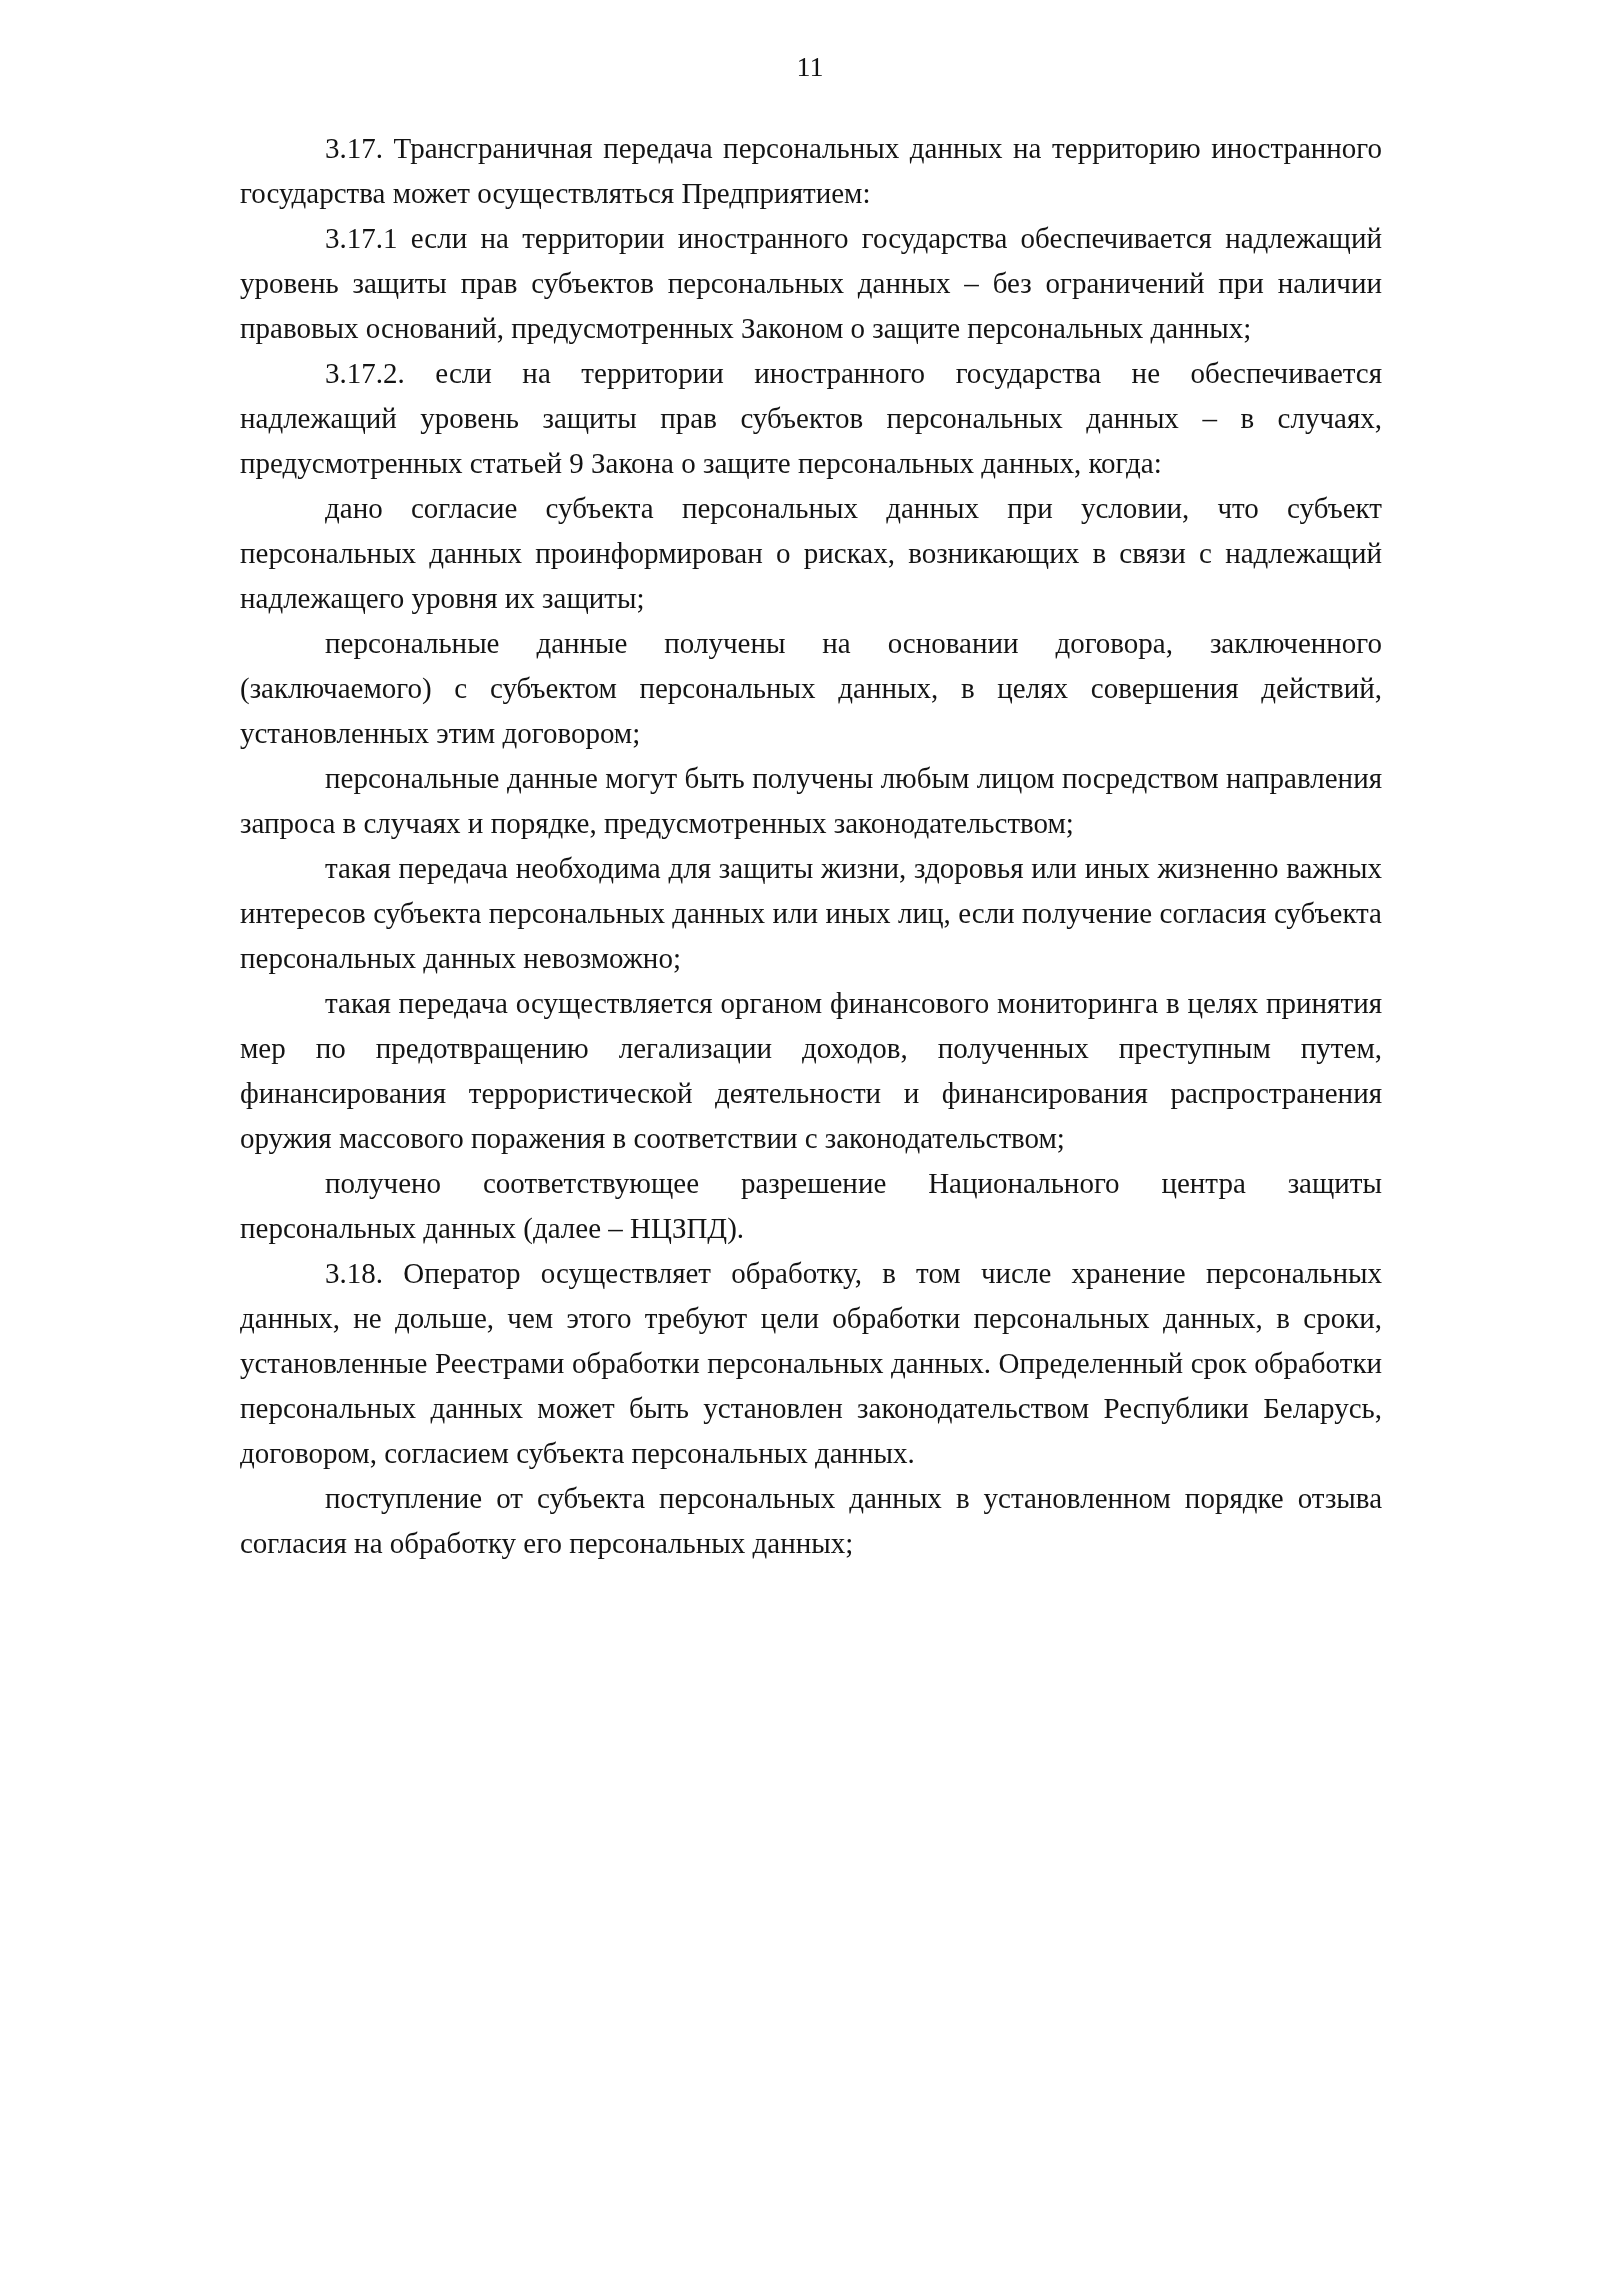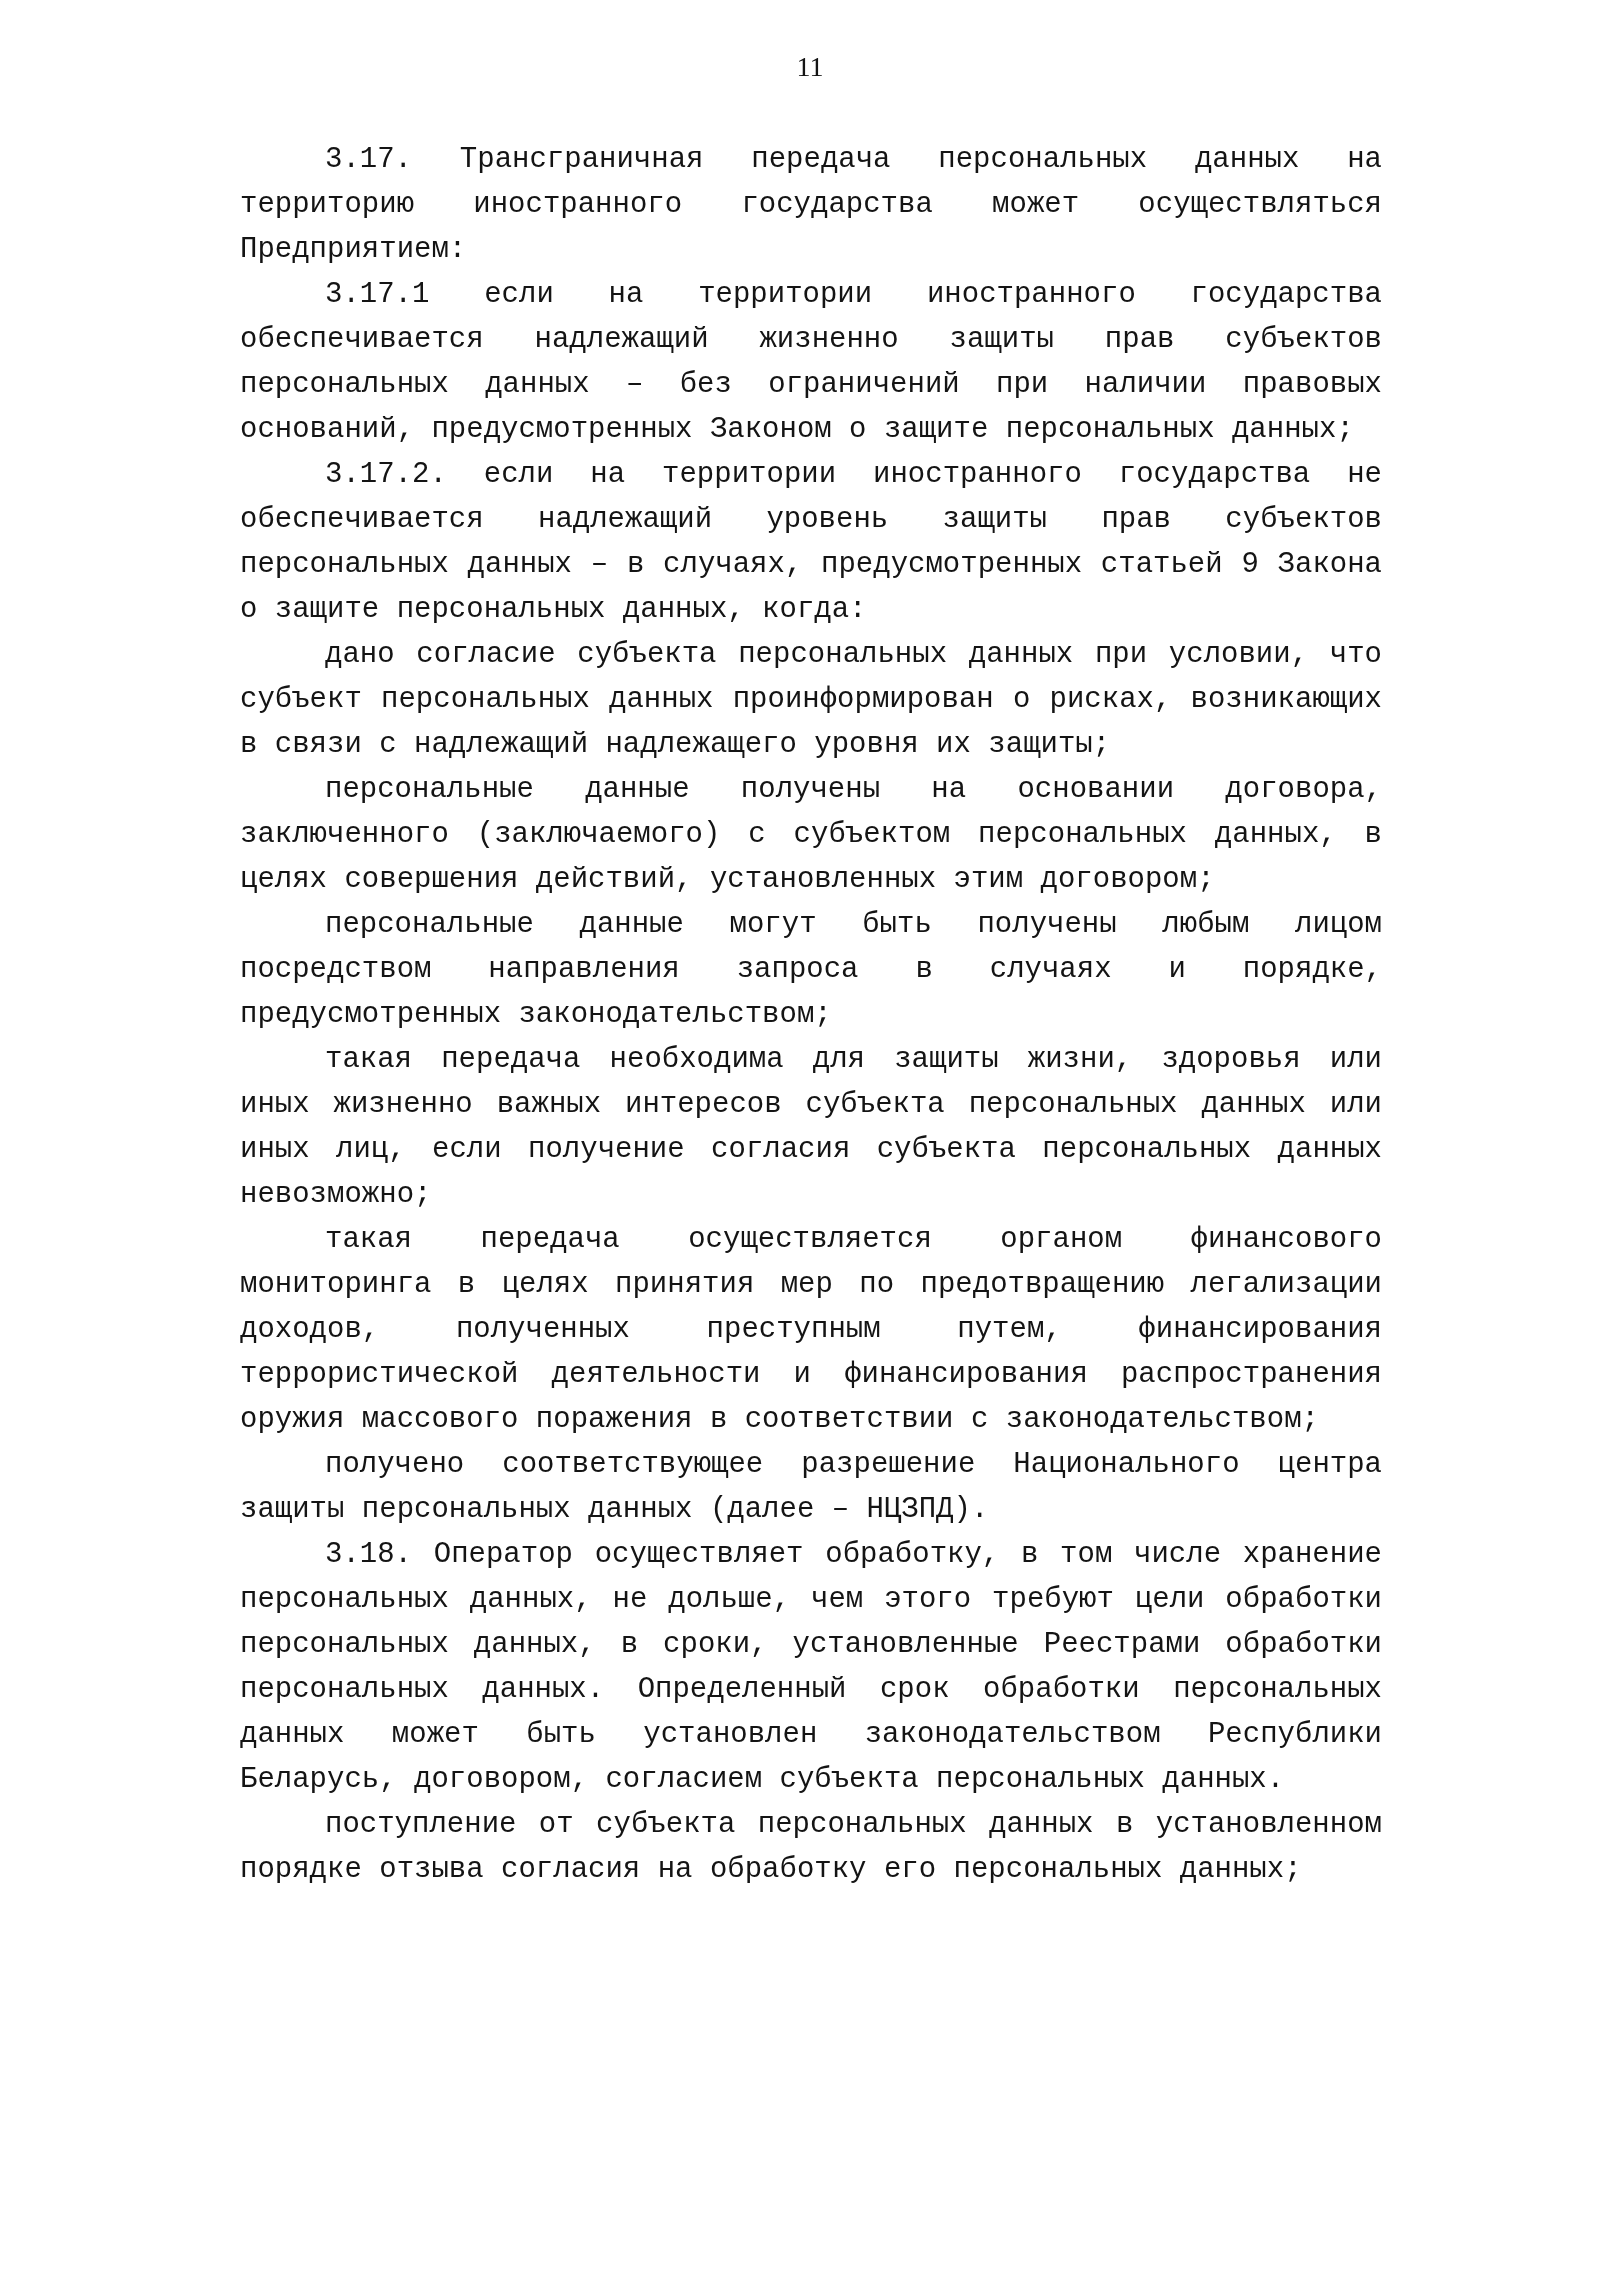--- a/index.html
+++ b/index.html
@@ -22,24 +22,23 @@
     top: 51px;
     left: 0;
     width: 1620px;
     text-align: center;
     font-size: 28px;
     font-family: "Liberation Serif", "DejaVu Serif", serif;
     color: #141414;
   }
   .body-block {
     position: absolute;
-    top: 137px;
+    top: 126px;
     left: 240px;
     width: 1142px;
-    font-family: Liberation Mono, monospace;
   }
   p.para {
     margin: 0;
     padding: 0;
     font-size: 29px;
     line-height: 45px;
     text-align: justify;
     text-indent: 85px;
     text-justify: inter-word;
     hyphens: none;
@@ -50,21 +49,21 @@
 </style>
 </head>
 <body>
 
 <div class="page">
 
   <div class="page-number">11</div>
 
   <div class="body-block">
     <p class="para">3.17. Трансграничная передача персональных данных на территорию иностранного государства может осуществляться Предприятием:</p>
-    <p class="para">3.17.1 если на территории иностранного государства обеспечивается надлежащий жизненно защиты прав субъектов персональных данных – без ограничений при наличии правовых оснований, предусмотренных Законом о защите персональных данных;</p>
+    <p class="para">3.17.1 если на территории иностранного государства обеспечивается надлежащий уровень защиты прав субъектов персональных данных – без ограничений при наличии правовых оснований, предусмотренных Законом о защите персональных данных;</p>
     <p class="para">3.17.2. если на территории иностранного государства не обеспечивается надлежащий уровень защиты прав субъектов персональных данных – в случаях, предусмотренных статьей 9 Закона о защите персональных данных, когда:</p>
     <p class="para">дано согласие субъекта персональных данных при условии, что субъект персональных данных проинформирован о рисках, возникающих в связи с надлежащий надлежащего уровня их защиты;</p>
     <p class="para">персональные данные получены на основании договора, заключенного (заключаемого) с субъектом персональных данных, в целях совершения действий, установленных этим договором;</p>
     <p class="para">персональные данные могут быть получены любым лицом посредством направления запроса в случаях и порядке, предусмотренных законодательством;</p>
     <p class="para">такая передача необходима для защиты жизни, здоровья или иных жизненно важных интересов субъекта персональных данных или иных лиц, если получение согласия субъекта персональных данных невозможно;</p>
     <p class="para">такая передача осуществляется органом финансового мониторинга в целях принятия мер по предотвращению легализации доходов, полученных преступным путем, финансирования террористической деятельности и финансирования распространения оружия массового поражения в соответствии с законодательством;</p>
     <p class="para">получено соответствующее разрешение Национального центра защиты персональных данных (далее – НЦЗПД).</p>
     <p class="para">3.18. Оператор осуществляет обработку, в том числе хранение персональных данных, не дольше, чем этого требуют цели обработки персональных данных, в сроки, установленные Реестрами обработки персональных данных. Определенный срок обработки персональных данных может быть установлен законодательством Республики Беларусь, договором, согласием субъекта персональных данных.</p>
     <p class="para">поступление от субъекта персональных данных в установленном порядке отзыва согласия на обработку его персональных данных;</p>
   </div>

